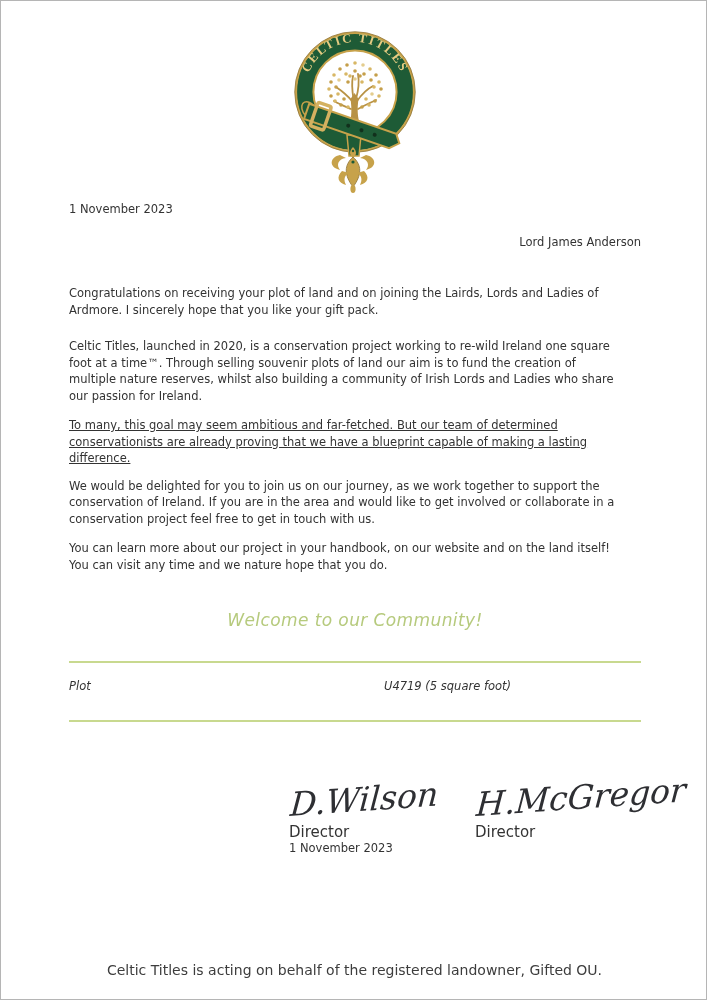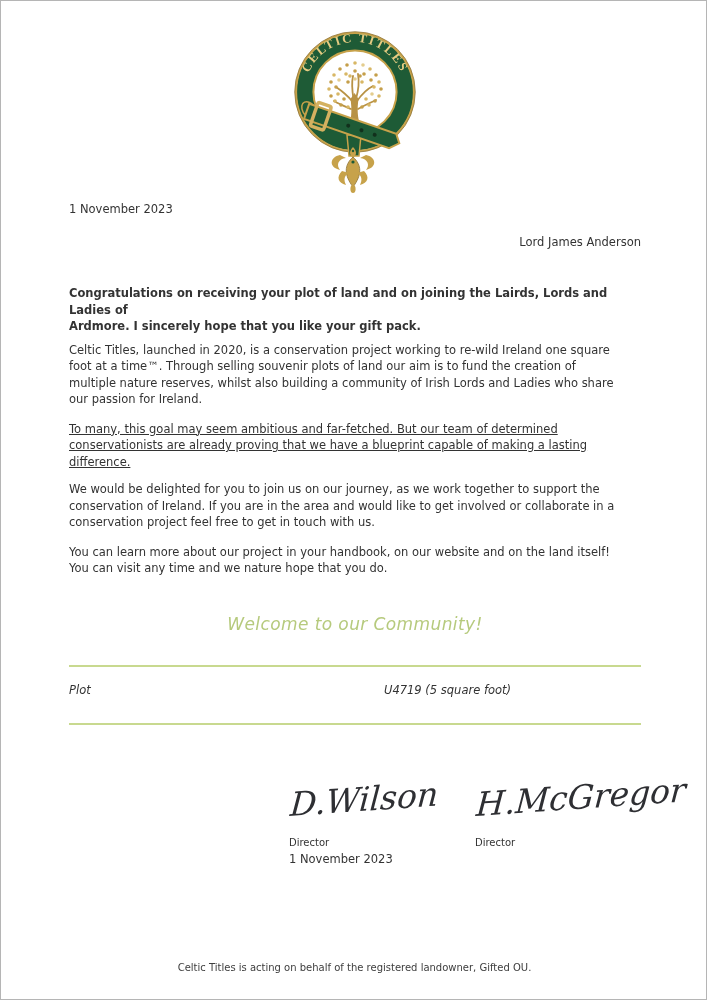--- a/index.html
+++ b/index.html
@@ -11,21 +11,21 @@
     border:1px solid #b5b5b5;
     font-family:"DejaVu Sans", sans-serif;
     color:#333333;
     overflow:hidden;
   }
   .logo{position:absolute;left:289px;top:28px;width:130px;height:165px;}
   .content{position:absolute;left:68px;top:200px;width:572px;font-size:11.5px;line-height:16.5px;}
   .date{margin:0 0 16px 0;}
   .recipient{margin:0 0 35px 0;text-align:right;}
   .para{margin:0;white-space:pre-line;}
-  .para.p1{margin-bottom:7px;font-weight:bold;}
+  .para.p1{margin-bottom:20px;}
   .para.p2{margin-bottom:13px;}
   .para.p3{margin-bottom:11px;text-decoration:underline;}
   .para.p4{margin-bottom:13px;}
   .para.p5{margin-bottom:0;}
   .welcome{
     margin-top:36px;
     text-align:center;
     font-size:17px;line-height:22px;
     font-style:italic;
     color:#b6ca7d;
@@ -46,25 +46,25 @@
   .sig-script{
     font-family:"DejaVu Serif", serif;
     font-style:italic;
     font-size:33px;
     color:#2e2f33;
     display:inline-block;
     transform:rotate(-4deg) skewX(-8deg);
     transform-origin:left bottom;
     white-space:nowrap;
   }
-  .sig-title{margin-top:11px;font-size:10px;line-height:16px;}
+  .sig-title{font-size:15px;line-height:16px;}
   .sig-date{font-size:11.5px;line-height:16px;}
   .footer{
     position:absolute;left:0;top:961px;width:707px;
-    text-align:center;font-size:10px;color:#3d3d3d;
+    text-align:center;font-size:14px;color:#3d3d3d;
   }
 </style>
 </head>
 <body>
 
 <div class="page">
 
   <div class="logo">
     <svg viewBox="0 0 130 165" width="130" height="165">
 

